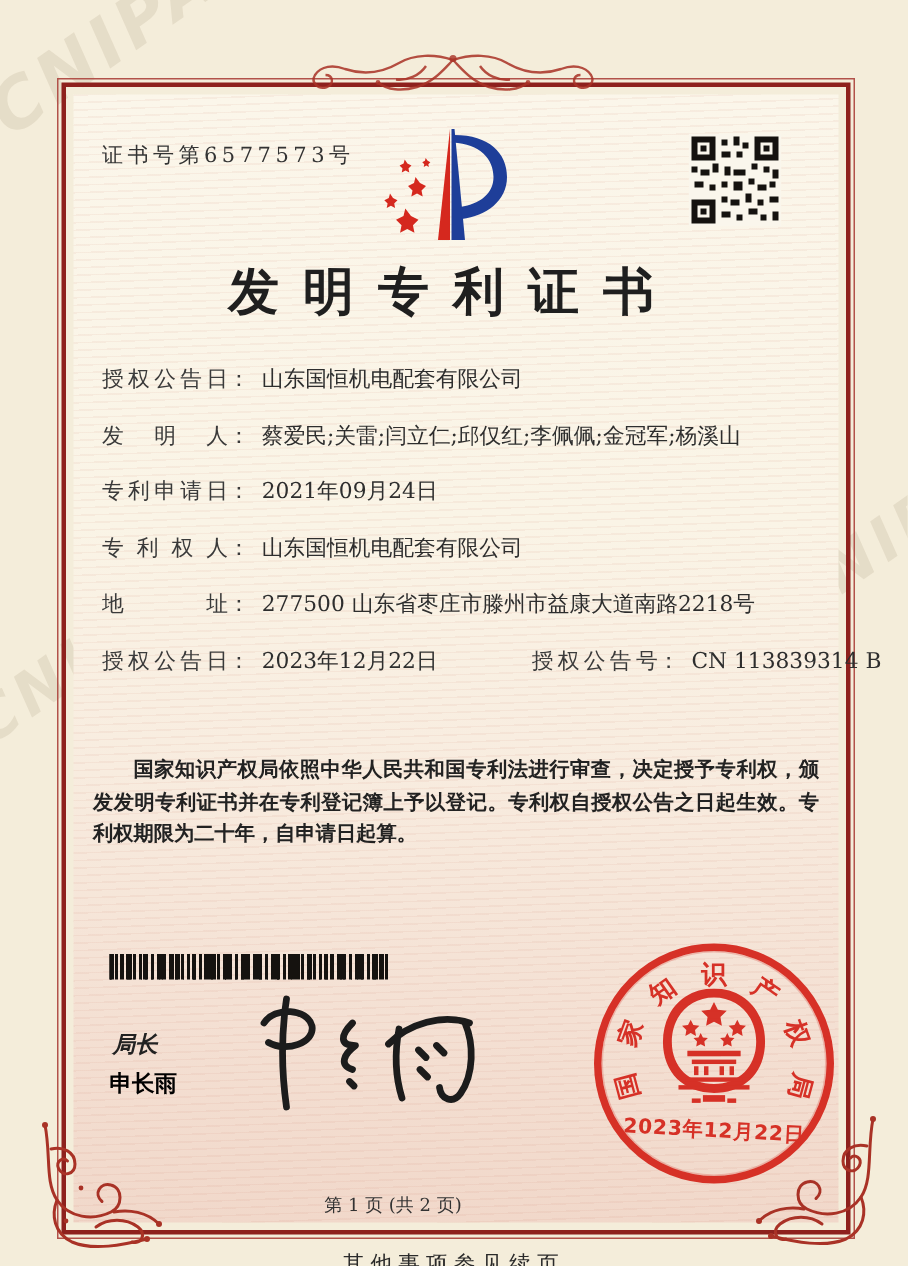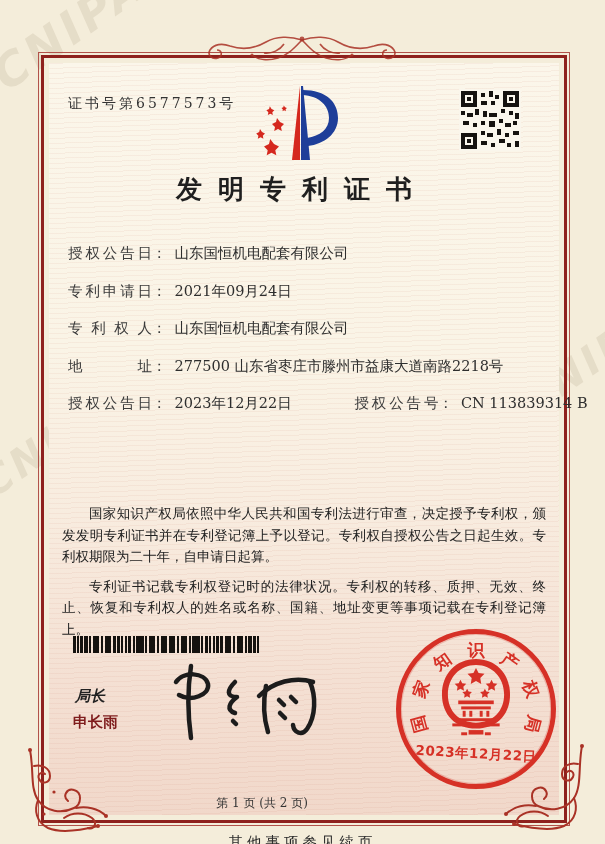--- a/index.html
+++ b/index.html
@@ -34,49 +34,49 @@
   .fl-bl{left:24px;top:748px;}
   .fl-br{left:496px;top:740px;transform:scaleX(-1);}
   
   .cert-no{
     position:absolute;left:68px;top:95px;font-size:14px;letter-spacing:3px;color:#333;
   }
   .logo{position:absolute;left:250px;top:82px;}
   .qr{position:absolute;left:459px;top:89px;}
   .title{
     position:absolute;left:0;top:172px;width:588px;text-align:center;
-    font-size:26px;font-weight:bold;letter-spacing:16px;text-indent:16px;color:#1f1f1f;
+    font-size:34px;font-weight:bold;letter-spacing:16px;text-indent:16px;color:#1f1f1f;
     font-family:"DejaVu Serif","Liberation Serif",serif;
   }
   
   .fields{position:absolute;left:68px;top:244px;width:478px;font-size:14.5px;color:#333;}
   .frow{margin-bottom:19.5px;line-height:18px;white-space:nowrap;}
   .flabel{
     display:inline-block;width:84px;text-align:justify;text-align-last:justify;
     vertical-align:top;color:#3a3a3a;
   }
   .fcolon{display:inline-block;margin-right:8px;color:#3a3a3a;}
   .fvalue{color:#2e2e2e;}
   .grant2{display:inline-block;margin-left:58px;}
   
   .paras{position:absolute;left:62px;top:503px;width:484px;font-size:13.5px;
     line-height:21.5px;text-align:justify;color:#222;}
-  .paras p{margin:0 0 8px 0;text-indent:2em;}
+  .paras p{margin:0 0 8px 0;text-indent:2em;font-weight:bold;}
   
   .barcode{
     position:absolute;left:73px;top:636px;width:187px;height:17px;
     background:
       repeating-linear-gradient(90deg,#15120f 0 2px,rgba(0,0,0,0) 2px 4px),
       repeating-linear-gradient(90deg,#15120f 0 1px,rgba(0,0,0,0) 1px 7px),
       repeating-linear-gradient(90deg,#15120f 0 3px,rgba(0,0,0,0) 3px 11px);
   }
   .signer-title{position:absolute;left:75px;top:687px;font-size:15px;font-weight:600;
     font-family:"DejaVu Sans","Liberation Sans",sans-serif;color:#222;font-style:italic;}
   .signer-name{position:absolute;left:73px;top:713px;font-size:15px;font-weight:600;
-    font-family:"DejaVu Sans","Liberation Sans",sans-serif;color:#7f1d1d;}
+    font-family:"DejaVu Sans","Liberation Sans",sans-serif;color:#000000;}
   .signature{position:absolute;left:163px;top:658px;}
   
   .seal{position:absolute;left:396px;top:629px;width:160px;height:160px;opacity:0.95;}
   .seal-ring{
     position:absolute;inset:0;border:5px solid #d5281e;border-radius:50%;
     box-shadow:inset 0 0 0 1px rgba(213,40,30,.25);
   }
   .seal-char{
     position:absolute;width:18px;height:18px;text-align:center;
     font-size:17px;font-weight:bold;color:#d5281e;line-height:18px;
@@ -240,37 +240,39 @@
   </svg>
 </div>
 
 <div class="title">发明专利证书</div>
 
 <div class="fields">
   <div class="frow">
     <span class="flabel">授权公告日</span><span class="fcolon">：</span><span class="fvalue">山东国恒机电配套有限公司</span>
   </div>
   <div class="frow">
+    <span class="flabel">发明人</span><span class="fcolon">：</span><span class="fvalue">蔡爱民;关雷;闫立仁;邱仅红;李佩佩;金冠军;杨溪山</span>
+  </div>
+  <div class="frow">
     <span class="flabel">专利申请日</span><span class="fcolon">：</span><span class="fvalue">2021年09月24日</span>
   </div>
   <div class="frow">
     <span class="flabel">专利权人</span><span class="fcolon">：</span><span class="fvalue">山东国恒机电配套有限公司</span>
   </div>
   <div class="frow">
     <span class="flabel">地址</span><span class="fcolon">：</span><span class="fvalue">277500 山东省枣庄市滕州市益康大道南路2218号</span>
   </div>
   <div class="frow">
     <span><span class="flabel">授权公告日</span><span class="fcolon">：</span><span class="fvalue">2023年12月22日</span></span>
     <span class="grant2"><span class="flabel">授权公告号</span><span class="fcolon">：</span><span class="fvalue">CN 113839314 B</span></span>
   </div>
 </div>
 
 <div class="paras">
   <p>国家知识产权局依照中华人民共和国专利法进行审查，决定授予专利权，颁发发明专利证书并在专利登记簿上予以登记。专利权自授权公告之日起生效。专利权期限为二十年，自申请日起算。</p>
-  <p>专利证书记载专利权登记时的法律状况。专利权的转移、质押、无效、终止、恢复和专利权人的姓名或名称、国籍、地址变更等事项记载在专利登记簿上。</p>
 </div>
 
 <div class="barcode"></div>
 
 <div class="signer-title">局长</div>
 <div class="signer-name">申长雨</div>
 
 <div class="signature">
   <svg width="160" height="85" viewBox="0 0 160 85">
     <g fill="none" stroke="#1c1c1c" stroke-width="4.5" stroke-linecap="round" stroke-linejoin="round">

